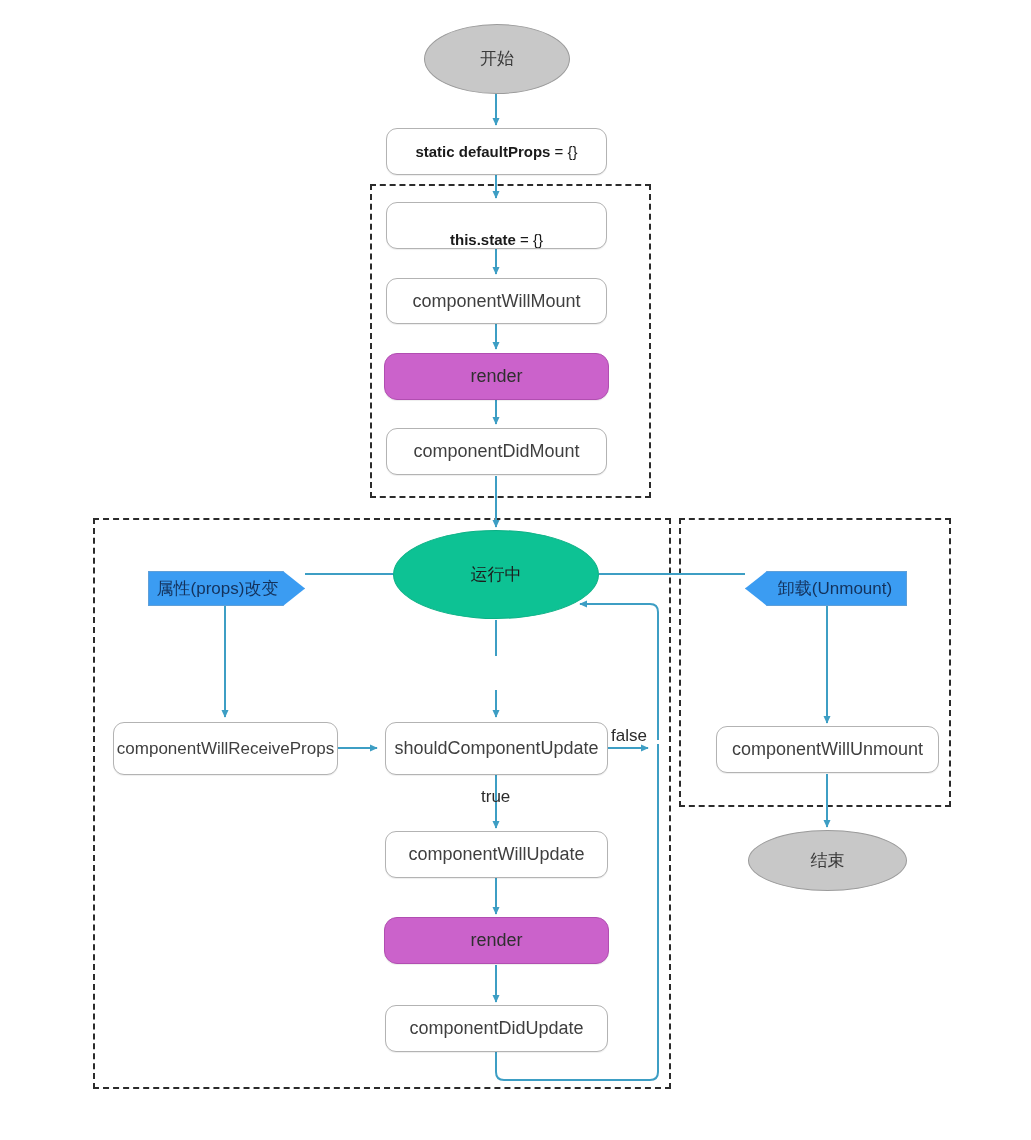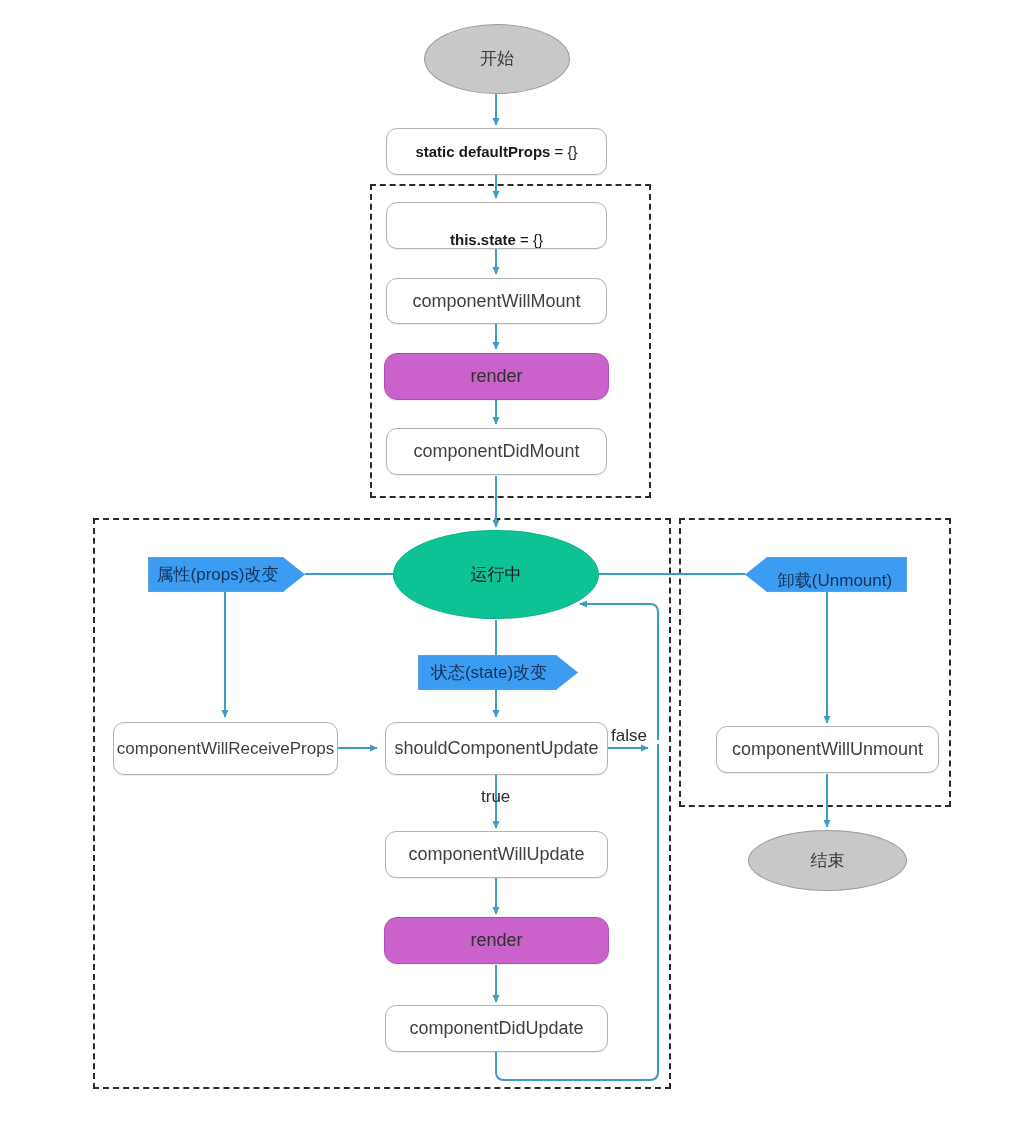--- a/index.html
+++ b/index.html
@@ -75,29 +75,29 @@
     border: 1px solid #0bb085;
     color: #1d1d1d;
     font-size: 17px;
   }
   
   .flag {
     background: #3b9cf2;
     color: #14325c;
     font-size: 17px;
     border: 1px solid #5f9fd8;
+    margin-top: 14px;
   }
   .flag.right {
     clip-path: polygon(0 0, calc(100% - 22px) 0, 100% 50%, calc(100% - 22px) 100%, 0 100%);
     padding-right: 18px;
   }
   .flag.left {
     clip-path: polygon(22px 0, 100% 0, 100% 100%, 22px 100%, 0 50%);
     padding-left: 18px;
-    align-items: flex-end;
   }
   
   .region {
     position: absolute;
     box-sizing: border-box;
     border: 2px dashed #2b2b2b;
     background: transparent;
   }
   
   .edge-label {
@@ -205,23 +205,20 @@
   </div>
 
   <div class="node running" style="left:393px; top:530px; width:206px; height:89px;">
     <span>运行中</span>
   </div>
 
   <div class="node flag right" style="left:148px; top:557px; width:157px; height:35px;">
     <span>属性(props)改变</span>
   </div>
 
-  <div class="node flag right" style="left:418px; top:655px; width:160px; height:35px;">
-    <span>状态(state)改变</span>
-  </div>
 
   <div class="node flag left" style="left:745px; top:557px; width:162px; height:35px;">
     <span>卸载(Unmount)</span>
   </div>
 
   <div class="node process" style="left:113px; top:722px; width:225px; height:53px; font-size:17px;">
     <span>componentWillReceiveProps</span>
   </div>
 
   <div class="node process" style="left:385px; top:722px; width:223px; height:53px;">

